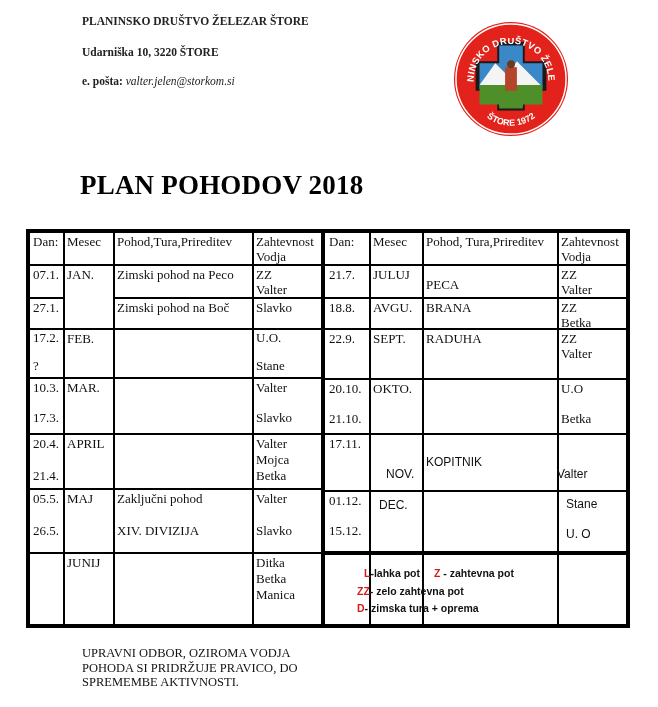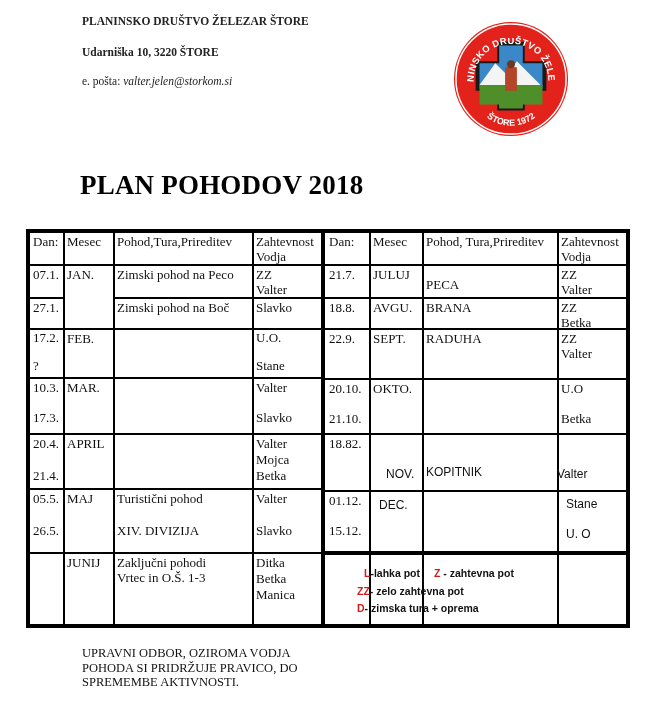--- a/index.html
+++ b/index.html
@@ -1,19 +1,19 @@
 <!DOCTYPE html>
 <html><head>
 <meta charset="utf-8">
 <style>
   html, body { margin:0; padding:0; background:#ffffff; }
   body { width:658px; height:707px; position:relative; overflow:hidden;
          font-family:"Liberation Serif", "DejaVu Serif", serif; color:#111; }
   .hdr { position:absolute; left:82px; font-size:11.5px; font-weight:bold; color:#222; }
-  .hdr-email .label { font-weight:normal; }
+  .hdr-email .label { font-weight:bold; }
   .hdr-email .val { font-weight:normal; font-style:italic; }
   .logo { position:absolute; left:452px; top:20px; width:118px; height:118px; }
   .title { position:absolute; left:80px; top:170px; font-size:27px; font-weight:bold; color:#000; letter-spacing:0.2px; }
 
   .tbl { position:absolute; left:26px; top:229px; width:604px; height:399px;
          border:4px solid #000; box-sizing:border-box; }
   .vline { position:absolute; top:0; bottom:0; background:#000; }
   .hline { position:absolute; height:1.5px; background:#000; }
   .cell { position:absolute; font-size:13px; line-height:15px; white-space:pre-line; color:#111; }
   .sans { font-family:"Liberation Sans", "DejaVu Sans", sans-serif; font-size:12px; }
@@ -124,30 +124,28 @@
 21.4.</div>
   <div class="cell" style="left:37px;top:203px">APRIL</div>
   <div class="cell" style="left:226px;top:203px;line-height:16px">Valter
 Mojca
 Betka</div>
 
   <div class="cell" style="left:3px;top:258px;line-height:16px">05.5.
 
 26.5.</div>
   <div class="cell" style="left:37px;top:258px">MAJ</div>
-  <div class="cell" style="left:87px;top:258px;line-height:16px">Turistični pohod
+  <div class="cell" style="left:87px;top:258px;line-height:16px">Zaključni pohod
 
 XIV. DIVIZIJA</div>
   <div class="cell" style="left:226px;top:258px;line-height:16px">Valter
 
 Slavko</div>
 
   <div class="cell" style="left:37px;top:322px">JUNIJ</div>
-  <div class="cell" style="left:87px;top:322px">Zaključni pohodi
-Vrtec in O.Š. 1-3</div>
   <div class="cell" style="left:226px;top:322px;line-height:16px">Ditka
 Betka
 Manica</div>
 
   <div class="cell" style="left:299px;top:34px">21.7.</div>
   <div class="cell" style="left:343px;top:34px">JULUJ</div>
   <div class="cell" style="left:396px;top:44px">PECA</div>
   <div class="cell" style="left:531px;top:34px">ZZ
 Valter</div>
 
@@ -164,23 +162,23 @@
 Valter</div>
 
   <div class="cell" style="left:299px;top:148px;line-height:15px">20.10.
 
 21.10.</div>
   <div class="cell" style="left:343px;top:148px">OKTO.</div>
   <div class="cell" style="left:531px;top:148px;line-height:15px">U.O
 
 Betka</div>
 
-  <div class="cell" style="left:299px;top:203px">18.82.</div>
+  <div class="cell" style="left:299px;top:203px">17.11.</div>
   <div class="cell sans" style="left:356px;top:234px">NOV.</div>
-  <div class="cell sans" style="left:396px;top:232px">KOPITNIK</div>
+  <div class="cell sans" style="left:396px;top:222px">KOPITNIK</div>
   <div class="cell sans" style="left:527px;top:234px">Valter</div>
 
   <div class="cell" style="left:299px;top:260px;line-height:15px">01.12.
 
 15.12.</div>
   <div class="cell sans" style="left:349px;top:265px">DEC.</div>
   <div class="cell sans" style="left:536px;top:264px;line-height:15px">Stane
 
 U. O</div>
 

